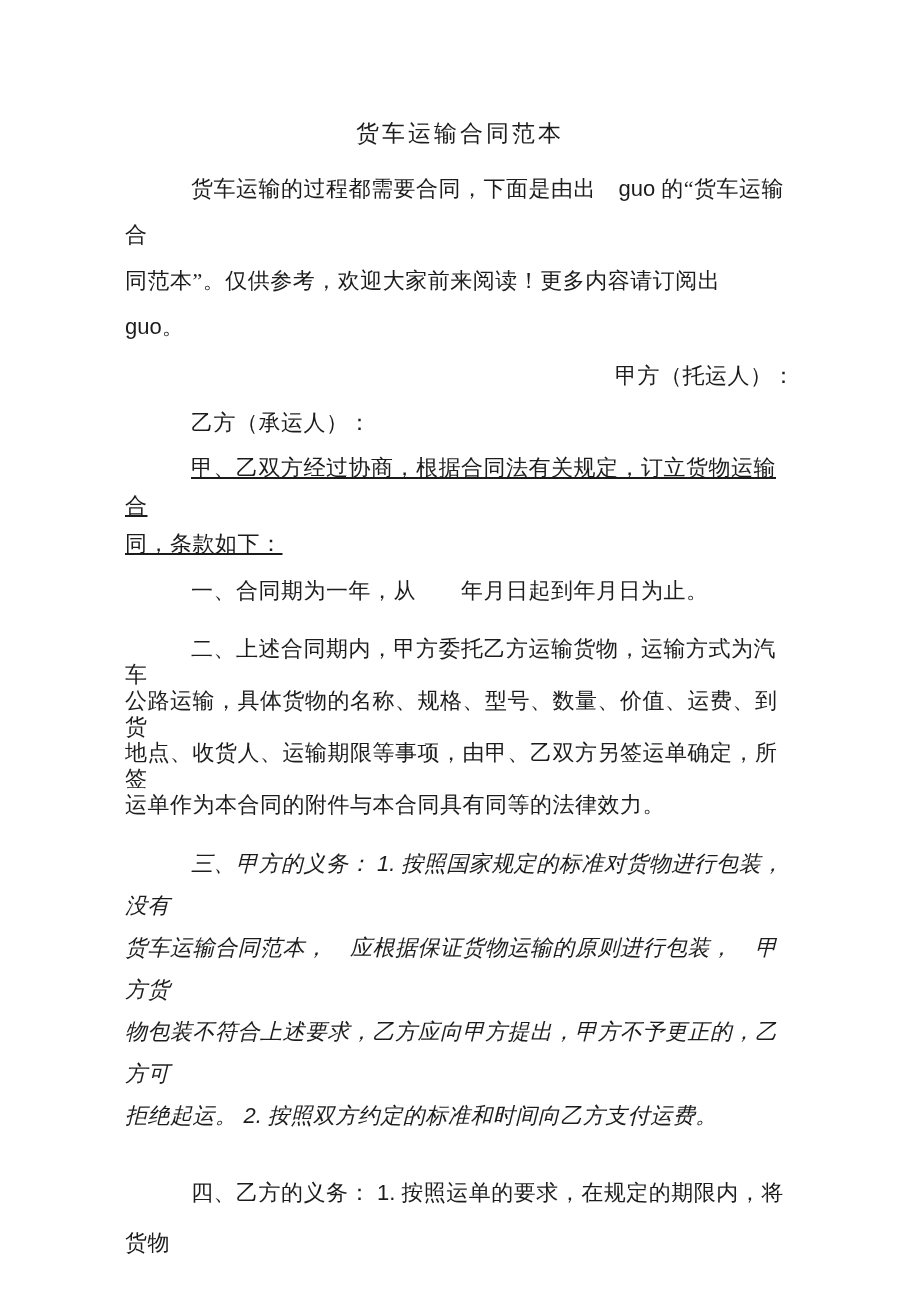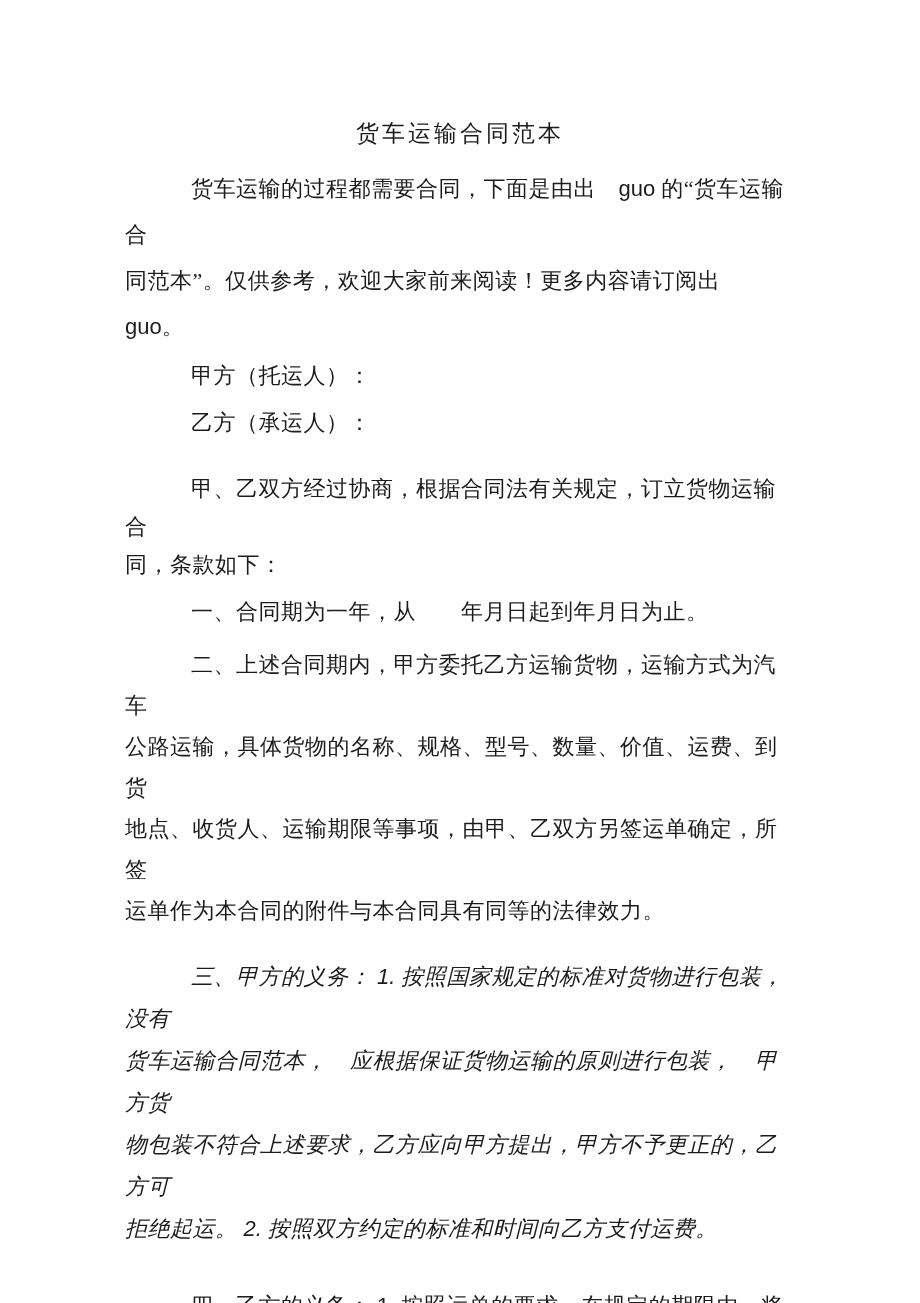--- a/index.html
+++ b/index.html
@@ -41,25 +41,25 @@
   }
   .line.indent {
     text-indent: 66px;
   }
   
   .lat {
     font-family: "Liberation Sans", "DejaVu Sans", sans-serif;
     letter-spacing: 0;
   }
   .p-intro    { margin-top: 14px; line-height: 46px; }
-  .p-party-a  { margin-top: 4px;  }
+  .p-party-a  { margin-top: 4px; text-align: right;  }
   .p-party-b  { margin-top: 3px;  }
-  .p-preamble { margin-top: 25px; line-height: 38px; }
+  .p-preamble { margin-top: 4px; line-height: 38px; text-decoration: underline; }
   .p-clause-1 { margin-top: 6px;  }
-  .p-clause-2 { margin-top: 10px; line-height: 41px; }
+  .p-clause-2 { margin-top: 23px; line-height: 26px; }
   .p-clause-3 { margin-top: 25px; line-height: 42px; font-style: italic; }
   .p-clause-4 { margin-top: 31px; line-height: 50px; }
 </style>
 </head>
 <body>
 
 <div class="page">
 
   <h1 class="doc-title">货车运输合同范本</h1>
 

